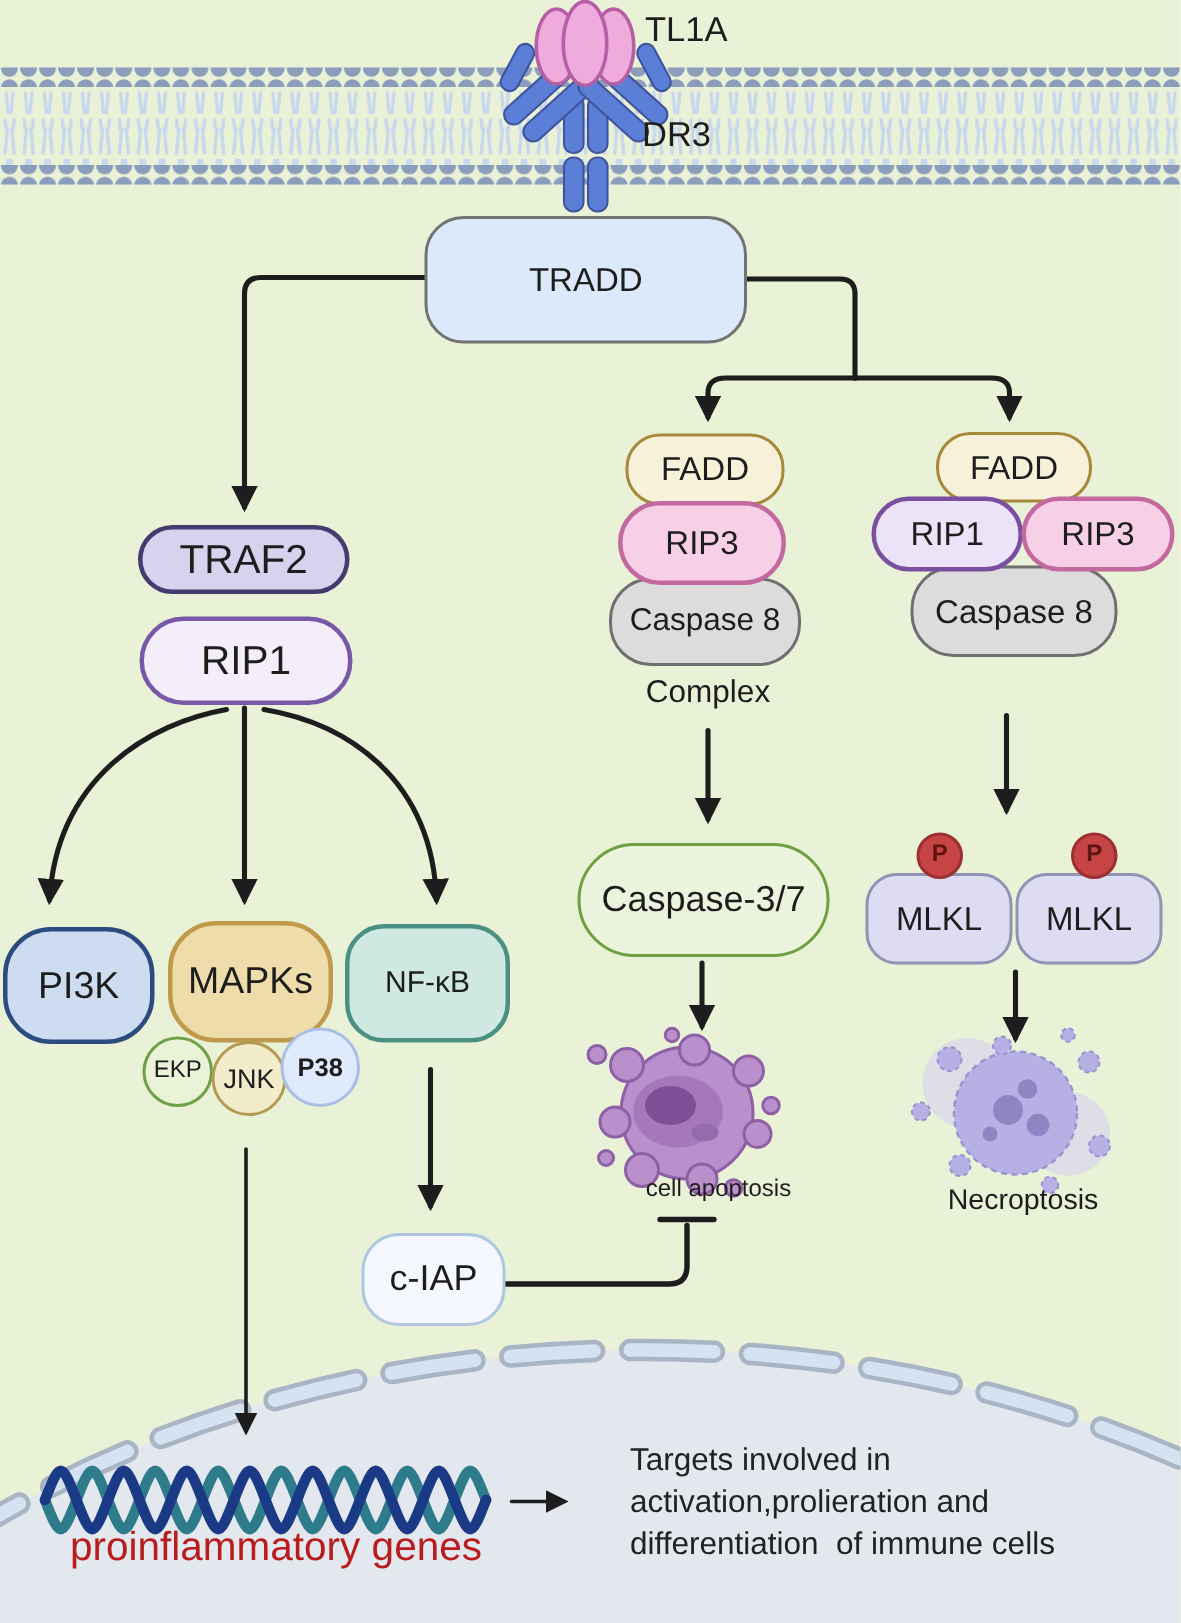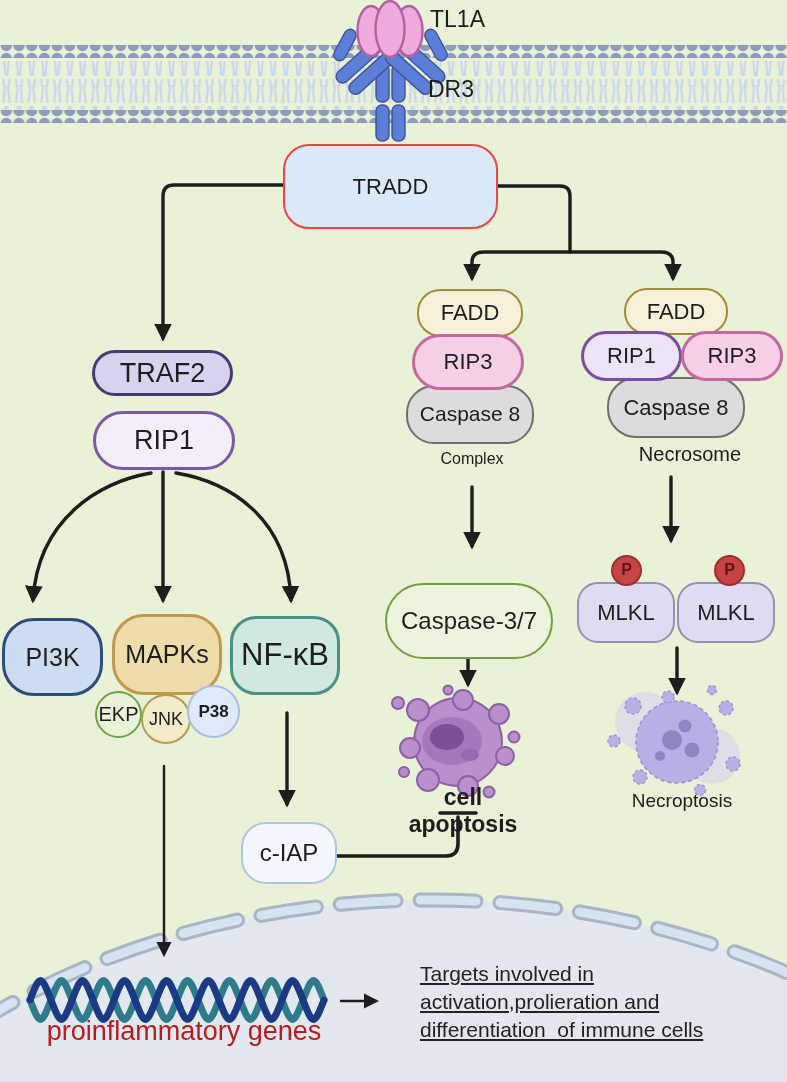--- a/index.html
+++ b/index.html
@@ -9,79 +9,79 @@
     font-family:"Liberation Sans",sans-serif;color:#1d1d1d;
   }
   .stage svg.layer{position:absolute;left:0;top:0;}
   .pill{
     position:absolute;display:flex;align-items:center;justify-content:center;
     box-sizing:border-box;text-align:center;line-height:1.05;
   }
   .lbl{position:absolute;text-align:center;}
 
   .tradd{left:283px;top:144px;width:215px;height:85px;border-radius:26px;
-         background:#dbe9fa;border:2px solid #ef4444;font-size:22px;}
+         background:#dbe9fa;border:2px solid #737373;font-size:22px;}
   .traf2{left:92px;top:350px;width:141px;height:46px;border-radius:31px;
          background:#d8d2ef;border:3px solid #453b6e;font-size:27px;}
   .rip1L{left:93px;top:411px;width:142px;height:59px;border-radius:30px;
          background:#f4eefb;border:3px solid #7a58a8;font-size:27px;}
   .pi3k{left:2px;top:618px;width:101px;height:78px;border-radius:32px;
         background:#cedcf2;border:3px solid #2c4b7e;font-size:25px;}
   .mapks{left:112px;top:614px;width:110px;height:81px;border-radius:32px;
          background:#eeddaa;border:3px solid #c09a4a;font-size:25px;}
   .nfkb{left:230px;top:616px;width:110px;height:79px;border-radius:26px;
-        background:#cfe8e1;border:3px solid #4a9183;font-size:31px;}
+        background:#cfe8e1;border:3px solid #4a9183;font-size:20px;}
   .circ{border-radius:50%;}
   .ekp{left:95px;top:691px;width:47px;height:47px;background:#eaf2d8;
-       border:2px solid #70a048;font-size:20px;}
+       border:2px solid #70a048;font-size:16px;}
   .jnk{left:141px;top:694px;width:50px;height:50px;background:#f2ecca;
        border:2px solid #b49b55;font-size:18px;}
   .p38{left:187px;top:685px;width:53px;height:53px;background:#dfeafc;
        border:2px solid #aabfe8;font-size:17px;font-weight:bold;}
   .ciap{left:241px;top:822px;width:96px;height:62px;border-radius:25px;
         background:#f4f7fd;border:2px solid #aec6e0;font-size:24px;}
 
   .faddC{left:417px;top:289px;width:106px;height:48px;border-radius:23px;
          background:#f6f1d8;border:2.5px solid #a6893a;font-size:22px;}
   .rip3C{left:412px;top:334px;width:112px;height:56px;border-radius:28px;
          background:#f7cfe7;border:3px solid #c4699f;font-size:22px;}
   .casp8C{left:406px;top:385px;width:128px;height:59px;border-radius:28px;
           background:#dcdcdc;border:2.5px solid #6f6f6f;font-size:21px;}
-  .complexLbl{left:412px;top:450px;width:120px;font-size:16px;}
+  .complexLbl{left:412px;top:450px;width:120px;font-size:21px;}
 
   .faddN{left:624px;top:288px;width:104px;height:47px;border-radius:23px;
          background:#f6f1d8;border:2.5px solid #a6893a;font-size:22px;}
   .rip1N{left:581px;top:331px;width:101px;height:50px;border-radius:25px;
          background:#ece3f8;border:3px solid #7a4fa0;font-size:22px;}
   .rip3N{left:681px;top:331px;width:102px;height:50px;border-radius:25px;
          background:#f7cfe7;border:3px solid #c4699f;font-size:22px;}
   .casp8N{left:607px;top:377px;width:138px;height:61px;border-radius:29px;
           background:#dcdcdc;border:2.5px solid #6f6f6f;font-size:22px;}
   .necrosomeLbl{left:612px;top:443px;width:156px;font-size:20px;}
 
-  .casp37{left:385px;top:583px;width:168px;height:76px;border-radius:38px;
+  .casp37{left:385px;top:562px;width:168px;height:76px;border-radius:38px;
           background:#edf4de;border:2.5px solid #719f40;font-size:24px;}
   .mlklL{left:577px;top:582px;width:98px;height:61px;border-radius:21px;
          background:#dedcf2;border:2px solid #9192b4;font-size:22px;}
   .mlklR{left:677px;top:582px;width:98px;height:61px;border-radius:21px;
          background:#dedcf2;border:2px solid #9192b4;font-size:22px;}
   .phos{width:31px;height:31px;background:#c64444;border:2px solid #9c2f2f;
         color:#5f1414;font-weight:bold;font-size:16px;}
   .phosL{left:611px;top:555px;}
   .phosR{left:714px;top:555px;}
 
-  .apopLbl{left:393px;top:784px;width:140px;font-size:23px;font-weight:bold;}
+  .apopLbl{left:409px;top:784px;width:140px;font-size:16px;}
   .necroLbl{left:612px;top:790px;width:140px;font-size:19px;}
 
   .tl1aLbl{left:430px;top:6px;width:90px;text-align:left;font-size:23px;}
   .dr3Lbl{left:428px;top:76px;width:80px;text-align:left;font-size:23px;}
 
   .genesLbl{left:24px;top:1016px;width:320px;font-size:27px;color:#b91c1c;}
   .targetsTxt{left:420px;top:960px;width:350px;text-align:left;font-size:21px;
-              line-height:1.33;color:#222;white-space:pre-wrap;text-decoration:underline;}
+              line-height:1.33;color:#222;white-space:pre-wrap;}
 </style>
 </head>
 <body>
 
 <div class="stage">
 
   <svg class="layer" width="787" height="1082" viewBox="0 0 787 1082">
     <defs>
       <pattern id="heads" width="12.7" height="13" patternUnits="userSpaceOnUse">
         <circle cx="6.3" cy="6.5" r="5.7" fill="#8c9dbc"></circle>
@@ -228,21 +228,20 @@
 
   <div class="pill faddC">FADD</div>
   <div class="pill casp8C">Caspase 8</div>
   <div class="pill rip3C">RIP3</div>
   <div class="lbl complexLbl">Complex</div>
 
   <div class="pill faddN">FADD</div>
   <div class="pill casp8N">Caspase 8</div>
   <div class="pill rip1N">RIP1</div>
   <div class="pill rip3N">RIP3</div>
-  <div class="lbl necrosomeLbl">Necrosome</div>
 
   <div class="pill casp37">Caspase-3/7</div>
   <div class="pill mlklL">MLKL</div>
   <div class="pill mlklR">MLKL</div>
   <div class="pill circ phos phosL">P</div>
   <div class="pill circ phos phosR">P</div>
 
   <div class="lbl apopLbl">cell apoptosis</div>
   <div class="lbl necroLbl">Necroptosis</div>
 

